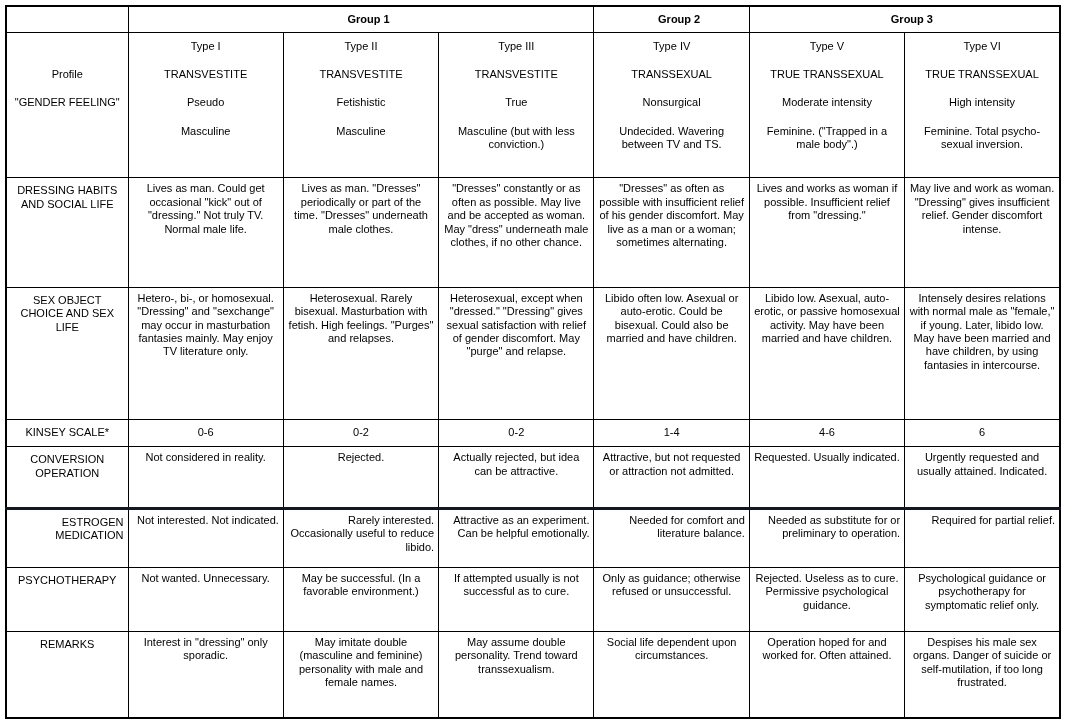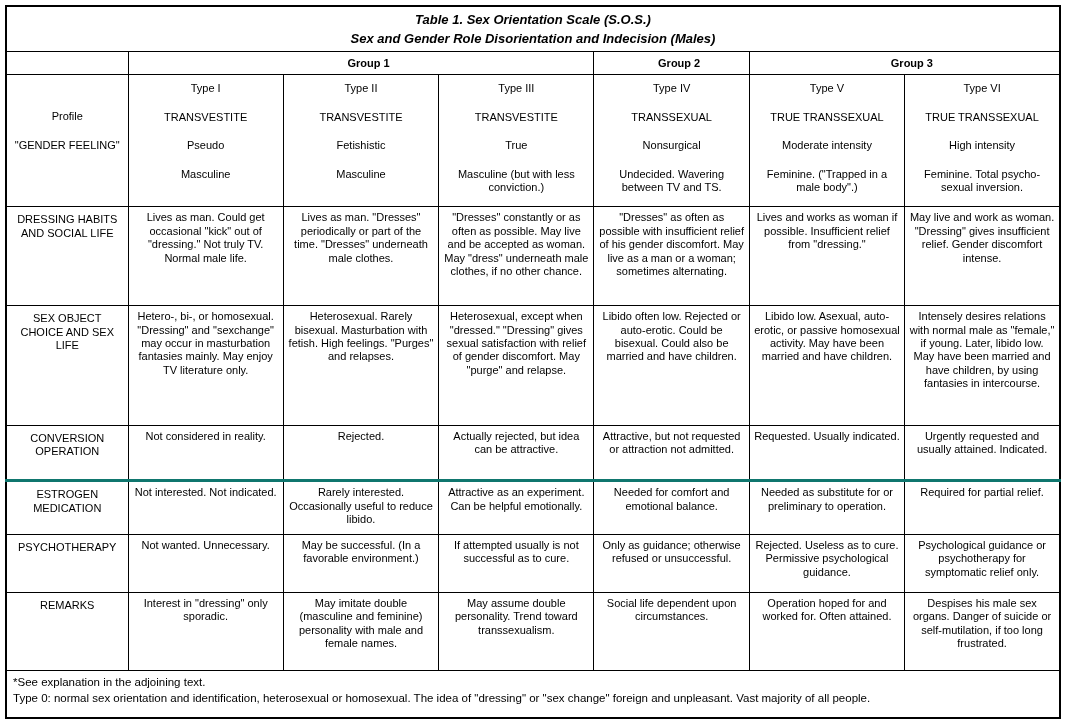--- a/index.html
+++ b/index.html
@@ -51,21 +51,21 @@
   .pline { margin-bottom: 15px; }
   .pline:last-child { margin-bottom: 0; }
   td.profile-label-cell { padding-top: 35px; }
   
   tr.r-dressing { height: 96px; padding-left: 8px; }
   tr.r-sexobj { height: 116px; margin-top: 6px; }
   tr.r-kinsey { height: 24px; }
   tr.r-kinsey td { vertical-align: middle; padding: 1px 4px; }
   tr.r-conversion { height: 54px; }
   tr.r-estrogen { height: 52px; }
-  tr.r-estrogen td { border-top: 3px solid #0f766e; }
+  tr.r-estrogen td { border-top: 3px solid #0f172a; text-align: right; }
   tr.r-psycho { height: 56px; }
   tr.r-remarks { height: 76px; margin-left: 24px; }
   td.label-cell { padding-top: 6px; }
   
   tr.r-foot { height: 46px; }
   td.foot-cell {
     text-align: left;
     vertical-align: top;
     font-size: 11.5px;
     line-height: 1.35;
@@ -81,26 +81,20 @@
       <col class="c-label">
         <col>
         <col>
         <col>
         <col>
         <col>
         <col>
     </colgroup>
 
     <tbody>
-        <tr class="r-title">
-      <td class="title-cell" colspan="7">
-        <div>Table 1. Sex Orientation Scale (S.O.S.)</div>
-        <div>Sex and Gender Role Disorientation and Indecision (Males)</div>
-      </td>
-    </tr>
 
     <tr class="r-groups">
       <td></td>
       <td class="group-cell" colspan="3">Group 1</td>
       <td class="group-cell">Group 2</td>
       <td class="group-cell" colspan="2">Group 3</td>
     </tr>
 
     <tr class="r-profile">
       <td class="profile-label-cell">
@@ -153,42 +147,51 @@
       <td>"Dresses" as often as possible with insufficient relief of his gender discomfort. May live as a man or a woman; sometimes alternating.</td>
       <td>Lives and works as woman if possible. Insufficient relief from "dressing."</td>
       <td>May live and work as woman. "Dressing" gives insufficient relief. Gender discomfort intense.</td>
     </tr>
 
     <tr class="r-sexobj">
       <td class="label-cell">SEX OBJECT CHOICE AND SEX LIFE</td>
       <td>Hetero-, bi-, or homosexual. "Dressing" and "sexchange" may occur in masturbation fantasies mainly. May enjoy TV literature only.</td>
       <td>Heterosexual. Rarely bisexual. Masturbation with fetish. High feelings. "Purges" and relapses.</td>
       <td>Heterosexual, except when "dressed." "Dressing" gives sexual satisfaction with relief of gender discomfort. May "purge" and relapse.</td>
-      <td>Libido often low. Rejected or auto-erotic. Could be bisexual. Could also be married and have children.</td>
+      <td>Libido often low. Asexual or auto-erotic. Could be bisexual. Could also be married and have children.</td>
       <td>Libido low. Asexual, auto-erotic, or passive homosexual activity. May have been married and have children.</td>
       <td>Intensely desires relations with normal male as "female," if young. Later, libido low. May have been married and have children, by using fantasies in intercourse.</td>
     </tr>
 
+    <tr class="r-kinsey">
+      <td class="label-cell">KINSEY SCALE*</td>
+      <td>0-6</td>
+      <td>0-2</td>
+      <td>0-2</td>
+      <td>1-4</td>
+      <td>4-6</td>
+      <td>6</td>
+    </tr>
 
     <tr class="r-conversion">
       <td class="label-cell">CONVERSION OPERATION</td>
       <td>Not considered in reality.</td>
       <td>Rejected.</td>
       <td>Actually rejected, but idea can be attractive.</td>
       <td>Attractive, but not requested or attraction not admitted.</td>
       <td>Requested. Usually indicated.</td>
       <td>Urgently requested and usually attained. Indicated.</td>
     </tr>
 
     <tr class="r-estrogen">
       <td class="label-cell">ESTROGEN MEDICATION</td>
       <td>Not interested. Not indicated.</td>
       <td>Rarely interested. Occasionally useful to reduce libido.</td>
       <td>Attractive as an experiment. Can be helpful emotionally.</td>
-      <td>Needed for comfort and emotional balance.</td>
+      <td>Needed for comfort and literature balance.</td>
       <td>Needed as substitute for or preliminary to operation.</td>
       <td>Required for partial relief.</td>
     </tr>
 
     <tr class="r-psycho">
       <td class="label-cell">PSYCHOTHERAPY</td>
       <td>Not wanted. Unnecessary.</td>
       <td>May be successful. (In a favorable environment.)</td>
       <td>If attempted usually is not successful as to cure.</td>
       <td>Only as guidance; otherwise refused or unsuccessful.</td>
@@ -199,22 +202,16 @@
     <tr class="r-remarks">
       <td class="label-cell">REMARKS</td>
       <td>Interest in "dressing" only sporadic.</td>
       <td>May imitate double (masculine and feminine) personality with male and female names.</td>
       <td>May assume double personality. Trend toward transsexualism.</td>
       <td>Social life dependent upon circumstances.</td>
       <td>Operation hoped for and worked for. Often attained.</td>
       <td>Despises his male sex organs. Danger of suicide or self-mutilation, if too long frustrated.</td>
     </tr>
 
-    <tr class="r-foot">
-      <td class="foot-cell" colspan="7">
-        <div>*See explanation in the adjoining text.</div>
-        <div>Type 0: normal sex orientation and identification, heterosexual or homosexual. The idea of "dressing" or "sex change" foreign and unpleasant. Vast majority of all people.</div>
-      </td>
-    </tr>
 
   </tbody>
     </table>
 </div>
 
 </body></html>

